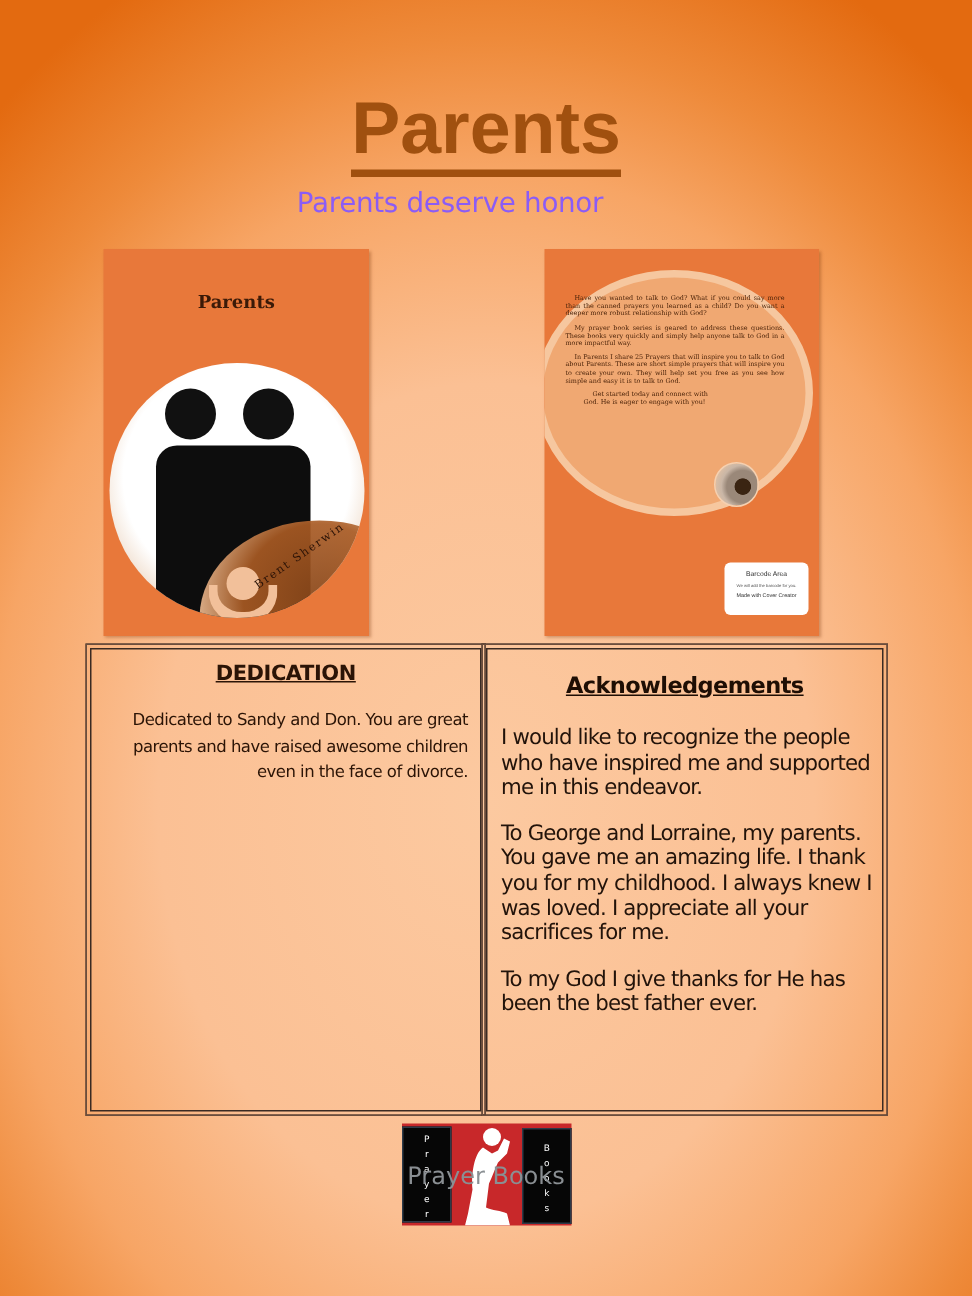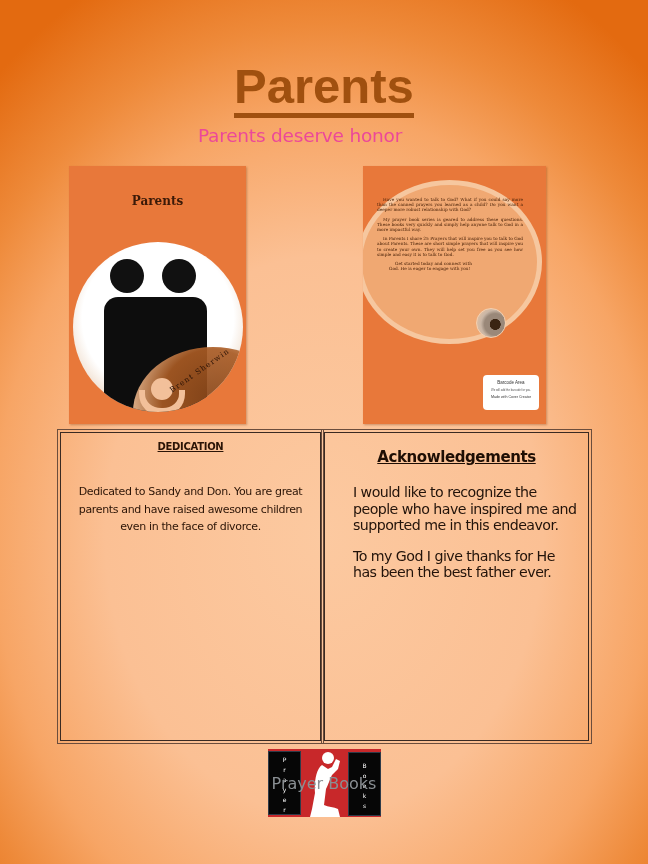--- a/index.html
+++ b/index.html
@@ -14,21 +14,21 @@
     text-align: center; font-family: "Liberation Sans", sans-serif;
     font-weight: bold; font-size: 49px; color: #a0500f; line-height: 1;
   }
   .title span {
     display: inline-block; padding-bottom: 2px;
     border-bottom: 5px solid #a0500f;
   }
   .subtitle {
     position: absolute; left: 0; width: 600px; top: 125px;
     text-align: center; font-family: "DejaVu Sans", sans-serif;
-    font-size: 18.5px; color: #ec4899; letter-spacing: -0.2px;
+    font-size: 18.5px; color: #8b5cf6; letter-spacing: -0.2px;
   }
   
   .cover-front {
     position: absolute; left: 69px; top: 166px; width: 177px; height: 258px;
     background: #e8783a;
     box-shadow: 1px 1px 2px rgba(120,50,10,0.35);
     overflow: hidden;
   }
   .cover-front .ctitle {
     position: absolute; top: 28px; width: 100%; text-align: center;
@@ -98,38 +98,38 @@
   
   .box {
     position: absolute; background: transparent;
     border: 4px double #3a2a22;
     outline: 1px solid #6b4d3c; outline-offset: -1px;
   }
   .box-ded { left: 57px; top: 429px; width: 267px; height: 315px; }
   .box-ack { left: 321px; top: 429px; width: 271px; height: 315px; }
   .ded-title {
     position: absolute; top: 8px; left: 0; width: 100%; text-align: center;
-    font-family: "DejaVu Sans", sans-serif; font-weight: bold; font-size: 10px;
+    font-family: "DejaVu Sans", sans-serif; font-weight: bold; font-size: 14px;
     text-decoration: underline; color: #2b1406; letter-spacing: -0.3px;
   }
   .ded-body {
-    position: absolute; top: 50px; left: 8px; right: 8px;
-    text-align: center; font-family: "DejaVu Sans", sans-serif;
+    position: absolute; top: 38px; left: 8px; right: 8px;
+    text-align: right; font-family: "DejaVu Sans", sans-serif;
     font-size: 11px; line-height: 17.5px; color: #2b1406; letter-spacing: -0.35px;
   }
   .ded-body p { margin-bottom: 17px; }
   .ack-title {
     position: absolute; top: 15px; left: 0; width: 100%; text-align: center;
     font-family: "DejaVu Sans", sans-serif; font-weight: bold; font-size: 15px;
     text-decoration: underline; color: #1e0e04; letter-spacing: -0.4px;
   }
   .ack-body {
     position: absolute; top: 51px; left: 9px; right: 6px;
     font-family: "DejaVu Sans", sans-serif; font-size: 14.2px; line-height: 16.6px;
-    color: #22130a; letter-spacing: -0.55px; margin-left: 19px;
+    color: #22130a; letter-spacing: -0.55px;
   }
   .ack-body p { margin-bottom: 14px; }
   
   .logo {
     position: absolute; left: 268px; top: 749px; width: 113px; height: 68px;
   }
   .logo .red { position: absolute; left: 0; top: 0; width: 113px; height: 68px; background: #c8282a; }
   .logo .col-l, .logo .col-r {
     position: absolute; top: 2px; width: 33px; height: 64px; background: #060606;
     border: 1px solid #2e3a48;
@@ -183,20 +183,21 @@
   <div class="ded-title">DEDICATION</div>
   <div class="ded-body">
     <p>Dedicated to Sandy and Don.  You are great parents and have raised awesome children even in the face of divorce.</p>
   </div>
 </div>
 
 <div class="box box-ack">
   <div class="ack-title">Acknowledgements</div>
   <div class="ack-body">
     <p>I would like to recognize the people who have inspired me and supported me in this endeavor.</p>
+    <p>To George and Lorraine, my parents.  You gave me an amazing life.  I thank you for my childhood.  I always knew I was loved.  I appreciate all your sacrifices for me.</p>
     <p>To my God I give thanks for He has been the best father ever.</p>
   </div>
 </div>
 
 <div class="logo">
   <div class="red"></div>
   <div class="col-l"><span id="ltv">P<br>r<br>a<br>y<br>e<br>r</span></div>
   <svg class="fig" viewBox="0 0 46 68">
     <circle cx="26" cy="9" r="6" fill="#ffffff"></circle>
     <path d="M20 16 C14 20 12 34 13 44 L10 60 L8 68 L38 68 L36 60 C32 58 26 58 22 56 L24 40 C26 36 28 30 30 26 L36 20 L38 12 L34 10 L30 18 L26 20 Z" fill="#ffffff"></path>

